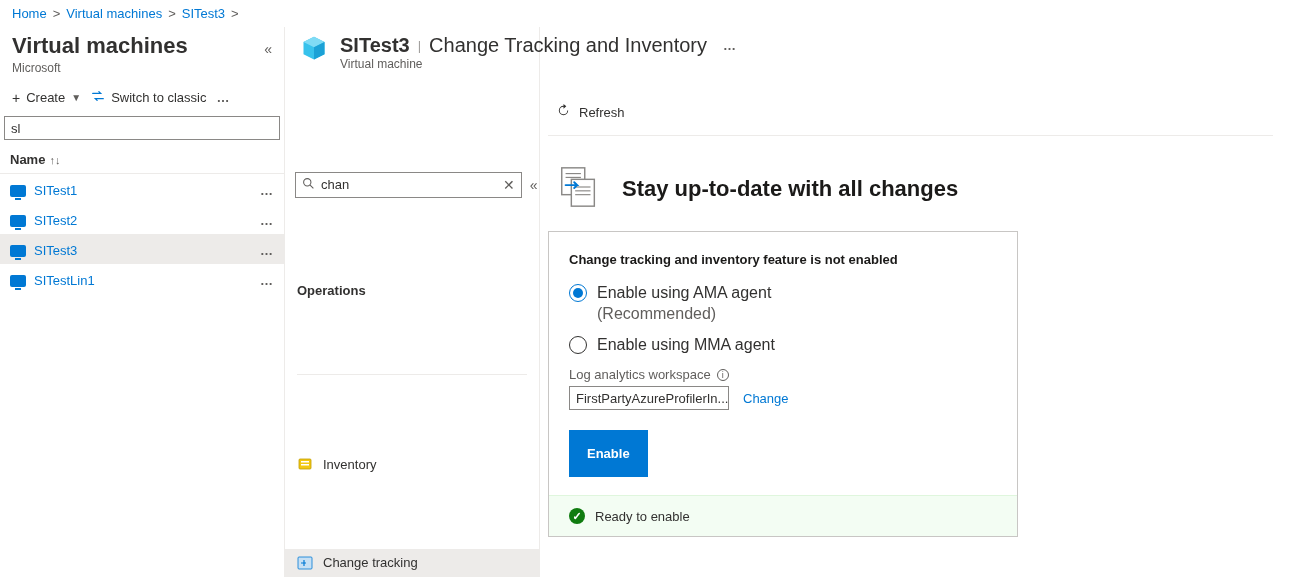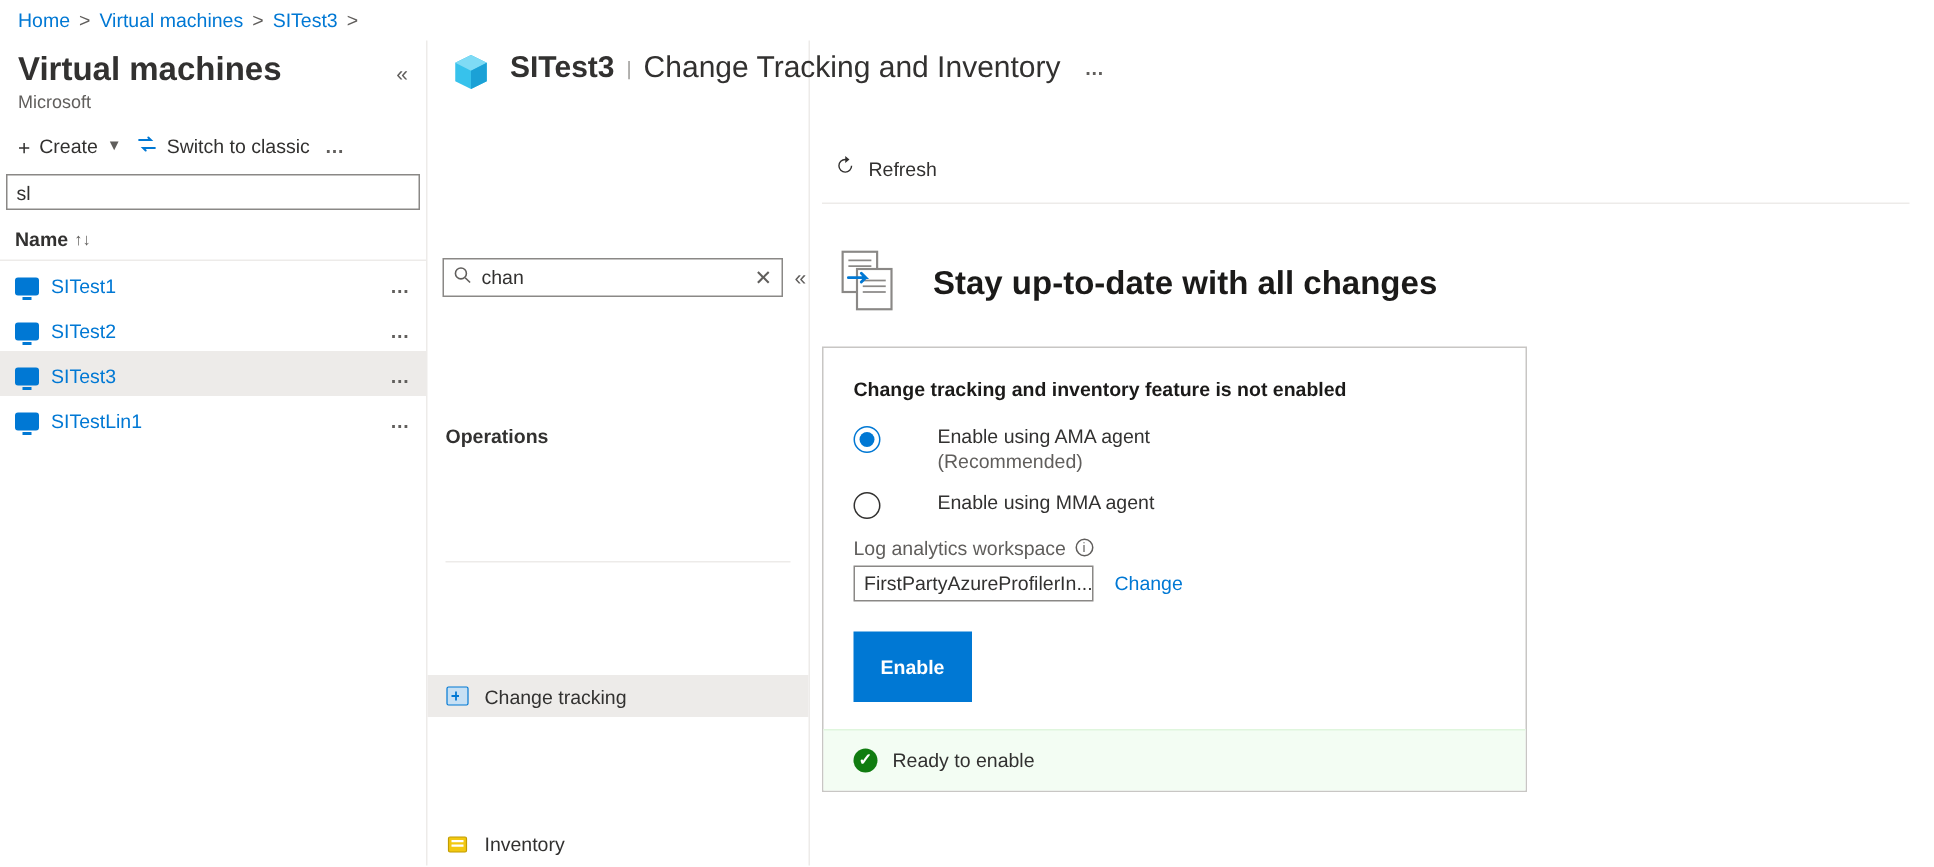--- a/index.html
+++ b/index.html
@@ -191,21 +191,21 @@
   .card-body { padding: 20px 20px 18px 20px; }
   .card-heading { font-size: 13px; font-weight: 700; margin-bottom: 16px; color:#1b1a19; }
   .radio-row { display:flex; align-items:flex-start; gap:10px; margin-bottom:10px; cursor:pointer; }
   .radio-outer {
     width:18px; height:18px; border:1px solid #323130; border-radius:50%;
     display:flex; align-items:center; justify-content:center; flex-shrink:0; margin-top:1px;
   }
   .radio-row.checked .radio-outer { border-color:#0078d4; }
   .radio-inner { width:10px; height:10px; border-radius:50%; background:#0078d4; display:none; }
   .radio-row.checked .radio-inner { display:block; }
-  .radio-label { color:#323130; font-size:13px; line-height:1.3;margin-left:28px; }
+  .radio-label { color:#323130; font-size:16px; line-height:1.3; }
   .radio-sub { color:#605e5c; }
 
   .field-label { font-size:13px; color:#605e5c; margin: 12px 0 4px 0; display:flex; align-items:center; gap:6px; }
   .info-icon { width:12px;height:12px;border:1px solid #605e5c;border-radius:50%;display:inline-flex;align-items:center;justify-content:center;font-size:9px;color:#605e5c; }
   .workspace-row { display:flex; align-items:center; gap:14px; }
   .workspace-input {
     border:1px solid #8a8886; height:24px; padding:0 6px; font-size:13px; width:160px; color:#323130; background:#fff;
     white-space:nowrap; overflow:hidden; text-overflow:ellipsis; display:flex; align-items:center;
   }
   .change-link { color:#0078d4; cursor:pointer; font-size:13px;text-align:right; }
@@ -260,20 +260,21 @@
           <polygon points="16,15 28,9 28,23 16,29" fill="#1ba1d6"></polygon>
         </svg>
     </span>
     <div>
       <div class="res-title-row">
         <span class="res-title">SITest3</span>
         <span class="res-sep">|</span>
         <span class="content-page-title">Change Tracking and Inventory</span>
         <span class="res-more">…</span>
       </div>
+      <div class="res-sub">Virtual machine</div>
     </div>
   </div>
 </div>
 
 <div class="main-row">
 
   <div class="col-vm">
     <div class="vm-header">
       <div class="vm-title">Virtual machines</div>
       <div class="chevrons">«</div>
@@ -350,38 +351,38 @@
         </span>
         <input type="text" value="chan" style="">
         <span class="clear">✕</span>
       </div>
       <span class="menu-collapse">«</span>
     </div>
 
     <div class="menu-group-title">Operations</div>
     <div class="menu-divider"></div>
 
-    <div class="menu-item selected">
-      <span class="mi-icon">
-        <svg width="16" height="16" viewBox="0 0 16 16">
-            <rect x="1" y="2" width="14" height="12" rx="1" fill="#c7e0f4" stroke="#0078d4" stroke-width="0.8"></rect>
-            <path d="M4 8 h5 M7 5 v6" stroke="#0078d4" stroke-width="1.2"></path>
-          </svg>
-      </span>
-      <span>Change tracking</span>
-    </div>
     <div class="menu-item">
       <span class="mi-icon">
         <svg width="16" height="16" viewBox="0 0 16 16">
             <rect x="2" y="3" width="12" height="10" rx="1" fill="#f2c811" stroke="#c19c00" stroke-width="0.8"></rect>
             <rect x="4" y="5" width="8" height="1.5" fill="#fff"></rect>
             <rect x="4" y="8" width="8" height="1.5" fill="#fff"></rect>
           </svg>
       </span>
       <span>Inventory</span>
+    </div>
+    <div class="menu-item selected">
+      <span class="mi-icon">
+        <svg width="16" height="16" viewBox="0 0 16 16">
+            <rect x="1" y="2" width="14" height="12" rx="1" fill="#c7e0f4" stroke="#0078d4" stroke-width="0.8"></rect>
+            <path d="M4 8 h5 M7 5 v6" stroke="#0078d4" stroke-width="1.2"></path>
+          </svg>
+      </span>
+      <span>Change tracking</span>
     </div>
   </div>
 
   <div class="col-content">
     <div style="height:52px;"></div>
 
     <div class="content-toolbar">
       <div class="refresh-btn">
         <span>
           <svg width="15" height="15" viewBox="0 0 16 16">

